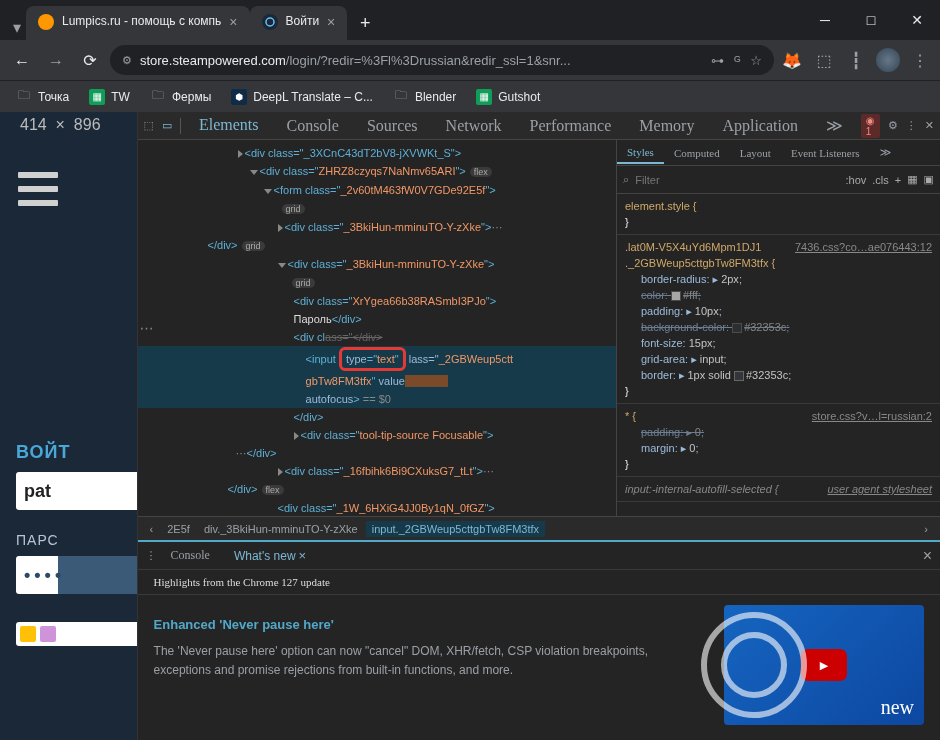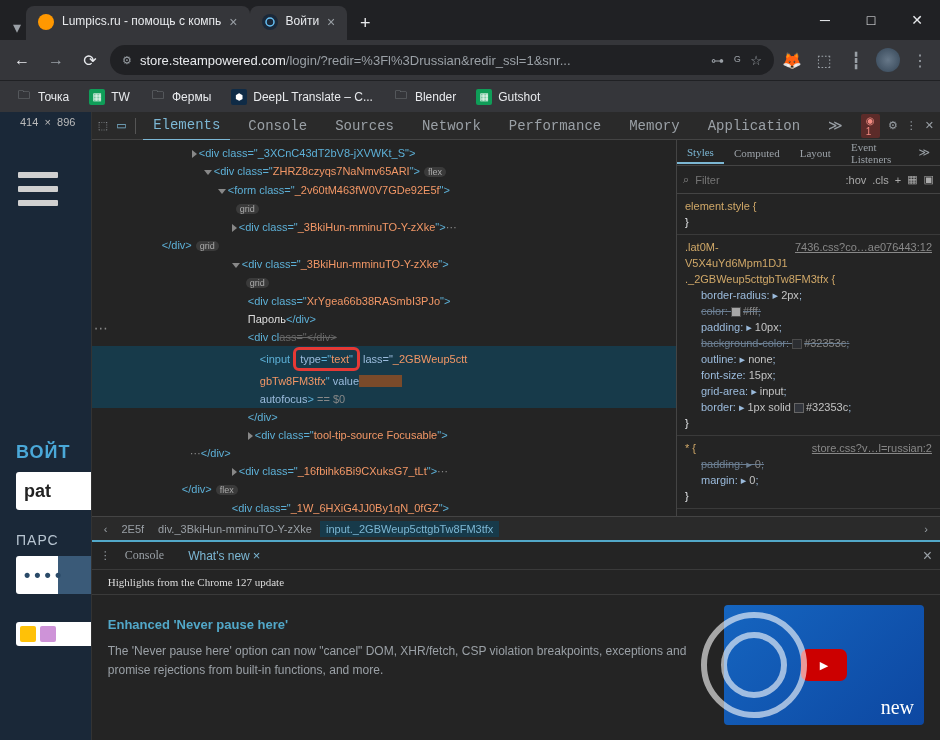--- a/index.html
+++ b/index.html
@@ -20,42 +20,42 @@
 .urlicons{display:flex;gap:10px;margin-left:auto;align-items:center}
 .exticons{display:flex;gap:8px;align-items:center}
 .ext{width:24px;height:24px;display:flex;align-items:center;justify-content:center;color:#9aa0a6}
 .bookbar{height:32px;background:#35363a;display:flex;align-items:center;padding:0 8px;gap:4px;border-top:1px solid #202124}
 .bookmark{display:flex;align-items:center;gap:6px;padding:4px 8px;font-size:12px;color:#e8eaed;border-radius:4px}
 .bookmark .bicon{width:16px;height:16px;display:flex;align-items:center;justify-content:center}
 .folder-icon{color:#9aa0a6}
 .sheets-icon{background:#0f9d58;color:#fff;border-radius:2px;font-size:10px}
 .content{display:flex;height:calc(100% - 112px)}
 .left-pane{width:174px;background:#1a2838;position:relative;overflow:hidden;border-right:1px solid #333}
-.dims{position:absolute;top:4px;left:20px;font-size:11px;color:#bbb}
+.dims{position:absolute;top:4px;left:20px;font-size:16px;color:#bbb}
 .hamburger{position:absolute;top:60px;left:18px;width:40px;height:34px;display:flex;flex-direction:column;justify-content:space-between}
 .hamburger div{height:6px;background:#d0d0d0;border-radius:1px}
 .login-text{position:absolute;top:330px;left:16px;color:#4aa8d8;font-size:18px;font-weight:600;letter-spacing:1px}
 .input-box{position:absolute;left:16px;background:#fff;height:38px;width:140px;border-radius:3px;display:flex;align-items:center;padding:0 8px;font-size:18px;color:#222;font-weight:600}
 .label-text{position:absolute;left:16px;color:#b8c5d1;font-size:14px;letter-spacing:1px}
 .devtools{flex:1;background:#242424;display:flex;flex-direction:column;font-family:Menlo,Consolas,monospace;font-size:11px}
 .dt-toolbar{height:28px;background:#2a2a2a;display:flex;align-items:center;border-bottom:1px solid #444;padding:0 6px;gap:8px}
-.dt-tab{padding:6px 10px;color:#9aa0a6;font-size:14px;font-family:Liberation Mono, monospace}
+.dt-tab{padding:6px 10px;color:#9aa0a6;font-size:16px;font-family:Liberation Serif, serif}
 .dt-tab.active{color:#7cb7d4;border-bottom:2px solid #7cb7d4}
 .dt-icons{display:flex;gap:8px;align-items:center;color:#9aa0a6}
 .err-badge{background:#5c2b29;color:#f28b82;padding:1px 5px;border-radius:2px;font-size:10px}
 .dt-main{flex:1;display:flex;overflow:hidden}
 .dom-panel{flex:1;background:#242424;overflow:auto;padding:4px 0;font-size:11px;line-height:16px;color:#9aa0a6;position:relative}
 .dom-line{padding:1px 8px;white-space:nowrap}
 .dom-line.sel{background:#173a4a}
 .tag{color:#5db0d7}
 .attr{color:#9bbbdc}
 .val{color:#f29766}
 .badge{background:#3a3a3a;color:#aaa;padding:0 4px;border-radius:6px;font-size:9px;margin-left:4px}
 .highlight-box{border:3px solid #e53935;border-radius:6px;padding:1px 4px;display:inline-block}
-.styles-panel{width:264px;background:#242424;border-left:1px solid #444;overflow:auto;font-size:11px}
+.styles-panel{width:324px;background:#242424;border-left:1px solid #444;overflow:auto;font-size:11px}
 .styles-tabs{display:flex;border-bottom:1px solid #444;height:26px;align-items:center}
 .styles-tab{padding:4px 10px;color:#9aa0a6;font-size:11px;font-family:"Segoe UI"}
 .styles-tab.active{color:#7cb7d4;border-bottom:2px solid #7cb7d4}
 .filter-row{display:flex;align-items:center;padding:4px 6px;gap:6px;border-bottom:1px solid #444;height:28px}
 .filter-input{flex:1;background:transparent;border:none;color:#9aa0a6;font-size:11px}
 .style-block{padding:4px 8px;border-bottom:1px solid #3a3a3a;line-height:16px}
 .sel-name{color:#d0a868}
 .prop{color:#9bbbdc;padding-left:16px;display:block}
 .propval{color:#c3c3c3}
 .strike{text-decoration:line-through;opacity:.6}
@@ -246,21 +246,20 @@
         <div class="style-block">
           <span class="sel-name">element.style {</span><br><span>}</span>
         </div>
         <div class="style-block">
           <span class="src-link">7436.css?co…ae076443:12</span>
           <span class="sel-name">.lat0M-V5X4uYd6Mpm1DJ1 ._2GBWeup5cttgbTw8FM3tfx {</span>
           <span class="prop"><span>border-radius</span>: ▸ <span class="propval">2px</span>;</span>
           <span class="prop strike"><span>color</span>: <span class="swatch" style="background:#fff"></span><span class="colorhex">#fff</span>;</span>
           <span class="prop"><span>padding</span>: ▸ <span class="propval">10px</span>;</span>
           <span class="prop strike"><span>background-color</span>: <span class="swatch" style="background:#32353c"></span><span class="colorhex">#32353c</span>;</span>
-          <span class="prop"><span>outline</span>: ▸ <span class="propval">none</span>;</span>
           <span class="prop"><span>font-size</span>: <span class="propval">15px</span>;</span>
           <span class="prop"><span>grid-area</span>: ▸ <span class="propval">input</span>;</span>
           <span class="prop"><span>border</span>: ▸ <span class="propval">1px solid</span> <span class="swatch" style="background:#32353c"></span><span class="colorhex">#32353c</span>;</span>
           <span>}</span>
         </div>
         <div class="style-block">
           <span class="src-link">store.css?v…l=russian:2</span>
           <span class="sel-name">* {</span>
           <span class="prop strike"><span>padding</span>: ▸ <span class="propval">0</span>;</span>
           <span class="prop"><span>margin</span>: ▸ <span class="propval">0</span>;</span>

